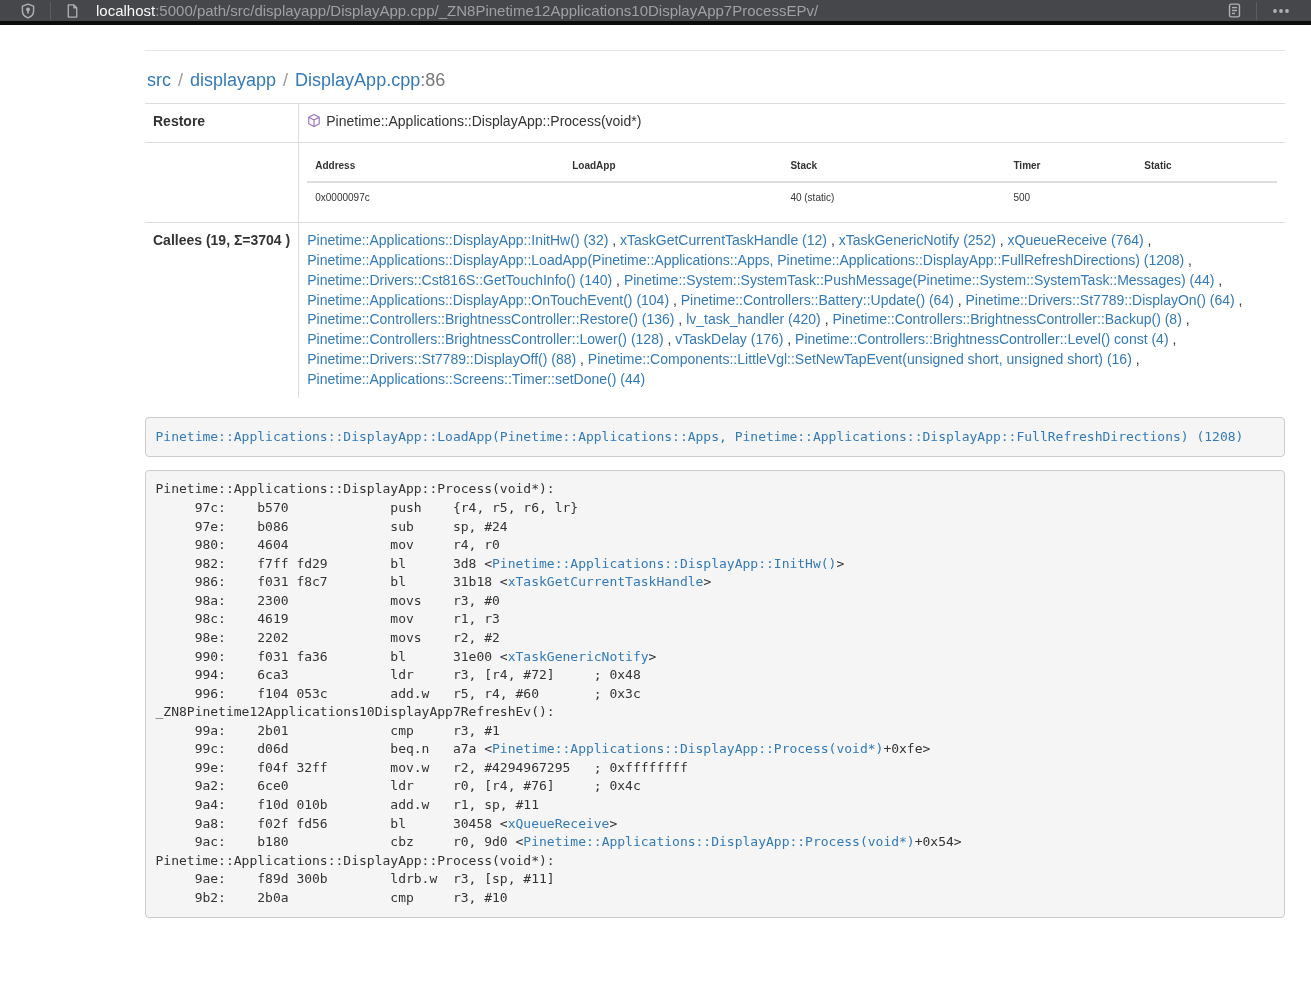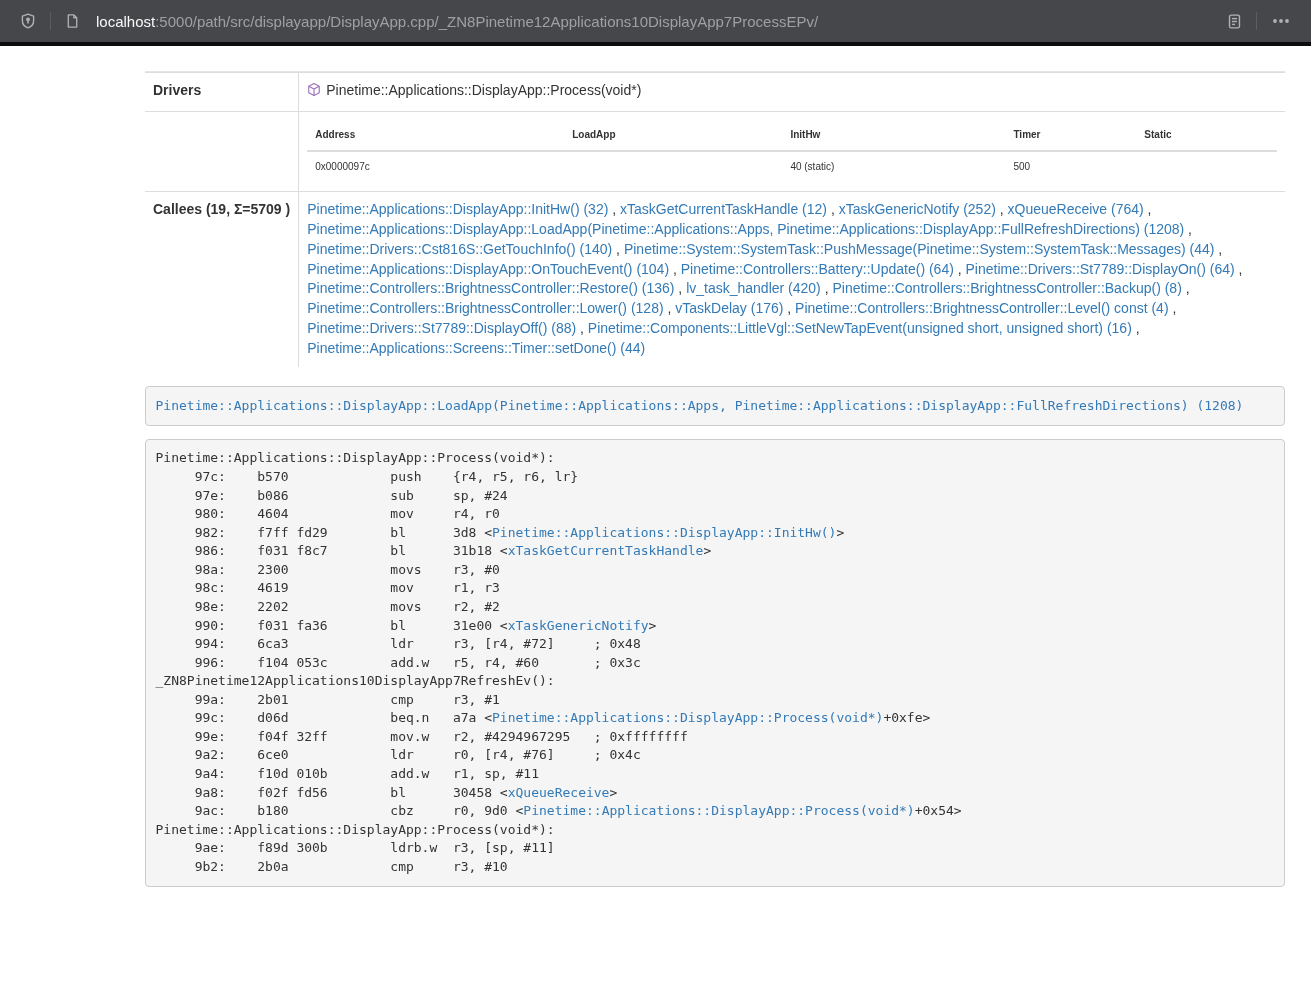--- a/index.html
+++ b/index.html
@@ -6,21 +6,21 @@
   html, body { margin: 0; padding: 0; }
   body {
     width: 1311px; height: 998px; overflow: hidden;
     background: #ffffff;
     font-family: "Liberation Sans", sans-serif;
     color: #333;
   }
 
   
   .toolbar {
-    height: 42px; background: #46474b;
+    height: 21px; background: #46474b;
     display: flex; align-items: center; justify-content: space-between;
     padding: 0 12px;
   }
   .tb-group { display: flex; align-items: center; height: 100%; }
   .tb-icon { display: inline-flex; align-items: center; justify-content: center; padding: 0 8px; height: 100%; }
   .tb-sep { width: 1px; height: 18px; background: #5c5d61; margin: 0 6px; }
   .url-text { font-size: 15px; margin-left: 8px; white-space: nowrap; overflow: hidden; }
   .url-host { color: #f9f9fa; }
   .url-rest { color: #9fa0a4; }
   .dark-strip { height: 4px; background: #0c0c0d; }
@@ -113,25 +113,28 @@
     </span>
   </div>
 </div>
 <div class="dark-strip"></div>
 
 <div class="container">
 
 
   <hr class="divider">
 
+  <div class="breadcrumb">
+    <a>src</a><span class="bc-sep">/</span><a>displayapp</a><span class="bc-sep">/</span><a>DisplayApp.cpp</a><span class="bc-line">:86</span>
+  </div>
 
   <table class="info-table">
     <tbody>
       <tr>
-        <th>Drivers</th>
+        <th>Restore</th>
         <td class="func-cell">
           <span class="cube">
             <svg width="14" height="15" viewBox="0 0 16 17">
               <path d="M8 1.6 L14 4.7 V12.3 L8 15.4 L2 12.3 V4.7 Z" fill="none" stroke="#9d71ba" stroke-width="1.3" stroke-linejoin="round"></path>
               <path d="M2 4.7 L8 7.8 L14 4.7 M8 7.8 V15.4" fill="none" stroke="#9d71ba" stroke-width="1.3" stroke-linejoin="round"></path>
             </svg>
           </span><span>Pinetime::Applications::DisplayApp::Process(void*)</span>
         </td>
       </tr>
 
@@ -143,41 +146,41 @@
               <col style="width:26.5%">
                 <col style="width:22.5%">
                 <col style="width:23%">
                 <col style="width:13.5%">
                 <col style="width:14.5%">
             </colgroup>
             <thead>
               <tr>
                 <th>Address</th>
                 <th>LoadApp</th>
-                <th>InitHw</th>
+                <th>Stack</th>
                 <th>Timer</th>
                 <th>Static</th>
               </tr>
             </thead>
             <tbody>
               <tr>
                 <td>0x0000097c</td>
                 <td></td>
                 <td>40 (static)</td>
                 <td>500</td>
                 <td></td>
               </tr>
             </tbody>
           </table>
         </td>
       </tr>
 
 
       <tr>
-        <th>Callees (19, Σ=5709 )</th>
+        <th>Callees (19, Σ=3704 )</th>
         <td><a class="lnk">Pinetime::Applications::DisplayApp::InitHw() (32)</a> , <a class="lnk">xTaskGetCurrentTaskHandle (12)</a> , <a class="lnk">xTaskGenericNotify (252)</a> , <a class="lnk">xQueueReceive (764)</a> , <a class="lnk">Pinetime::Applications::DisplayApp::LoadApp(Pinetime::Applications::Apps, Pinetime::Applications::DisplayApp::FullRefreshDirections) (1208)</a> , <a class="lnk">Pinetime::Drivers::Cst816S::GetTouchInfo() (140)</a> , <a class="lnk">Pinetime::System::SystemTask::PushMessage(Pinetime::System::SystemTask::Messages) (44)</a> , <a class="lnk">Pinetime::Applications::DisplayApp::OnTouchEvent() (104)</a> , <a class="lnk">Pinetime::Controllers::Battery::Update() (64)</a> , <a class="lnk">Pinetime::Drivers::St7789::DisplayOn() (64)</a> , <a class="lnk">Pinetime::Controllers::BrightnessController::Restore() (136)</a> , <a class="lnk">lv_task_handler (420)</a> , <a class="lnk">Pinetime::Controllers::BrightnessController::Backup() (8)</a> , <a class="lnk">Pinetime::Controllers::BrightnessController::Lower() (128)</a> , <a class="lnk">vTaskDelay (176)</a> , <a class="lnk">Pinetime::Controllers::BrightnessController::Level() const (4)</a> , <a class="lnk">Pinetime::Drivers::St7789::DisplayOff() (88)</a> , <a class="lnk">Pinetime::Components::LittleVgl::SetNewTapEvent(unsigned short, unsigned short) (16)</a> , <a class="lnk">Pinetime::Applications::Screens::Timer::setDone() (44)</a></td>
       </tr>
     </tbody>
   </table>
 
   <pre class="box single"><a class="lnk">Pinetime::Applications::DisplayApp::LoadApp(Pinetime::Applications::Apps, Pinetime::Applications::DisplayApp::FullRefreshDirections) (1208)</a></pre>
 
   <pre class="box asm"><code>Pinetime::Applications::DisplayApp::Process(void*):
      97c:    b570             push    {r4, r5, r6, lr}
      97e:    b086             sub     sp, #24

